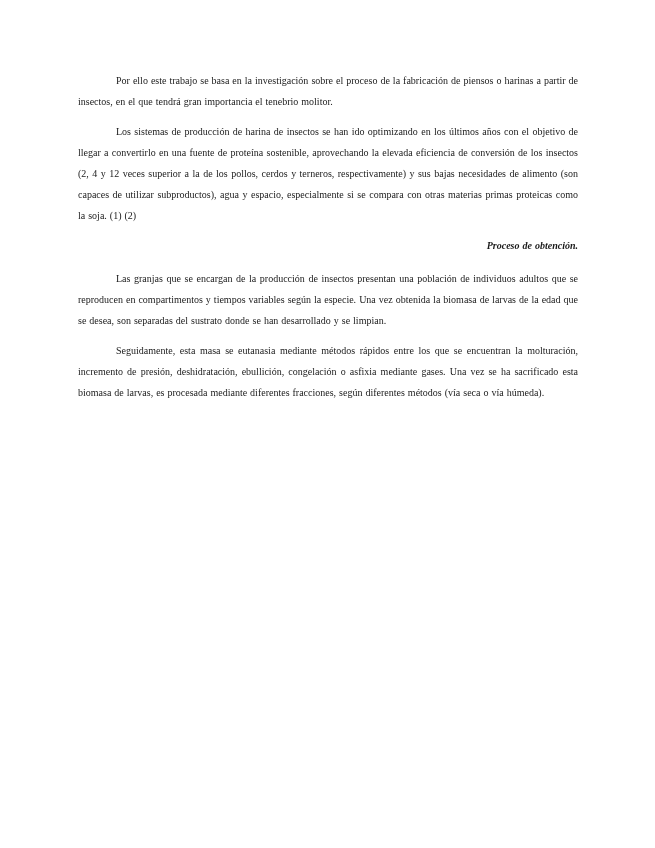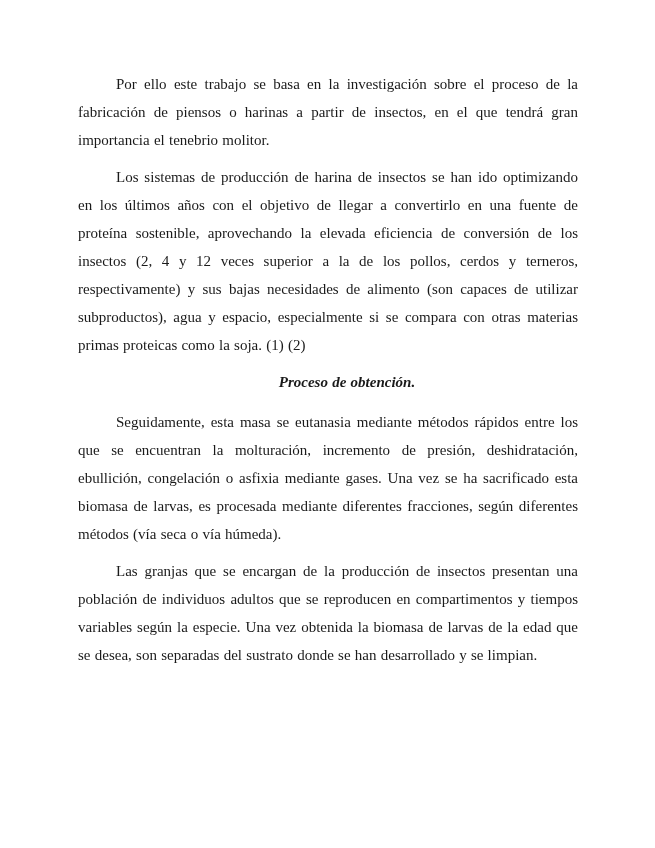--- a/index.html
+++ b/index.html
@@ -11,41 +11,41 @@
   .page {
     width: 655px;
     height: 848px;
     background: #ffffff;
     padding: 70px 77px 40px 78px;
     font-family: "Liberation Serif", "DejaVu Serif", serif;
     color: #1a1a1a;
     overflow: hidden;
   }
   .para {
-    font-size: 15px;
-    line-height: 28px;
+    font-size: 10px;
+    line-height: 21px;
     text-align: justify;
     text-indent: 38px;
     margin: 0 0 9px 0;
     word-spacing: 0.5px;
   }
   .para.heading {
     font-weight: bold;
     font-style: italic;
-    text-align: center;
+    text-align: right;
     margin: 3px 0 12px 0;
   }
 </style>
 </head>
 <body>
 
 <div class="page">
   <p class="para">Por ello este trabajo se basa en la investigación sobre el proceso de la fabricación de piensos o harinas a partir de insectos, en el que tendrá gran importancia el tenebrio molitor.</p>
 
 
   <p class="para">Los sistemas de producción de harina de insectos se han ido optimizando en los últimos años con el objetivo de llegar a convertirlo en una fuente de proteína sostenible, aprovechando la elevada eficiencia de conversión de los insectos (2, 4 y 12 veces superior a la de los pollos, cerdos y terneros, respectivamente) y sus bajas necesidades de alimento (son capaces de utilizar subproductos), agua y espacio, especialmente si se compara con otras materias primas proteicas como la soja. (1) (2)</p>
 
   <p class="para heading">Proceso de obtención.</p>
 
+  <p class="para">Las granjas que se encargan de la producción de insectos presentan una población de individuos adultos que se reproducen en compartimentos y tiempos variables según la especie. Una vez obtenida la biomasa de larvas de la edad que se desea, son separadas del sustrato donde se han desarrollado y se limpian.</p>
+
   <p class="para">Seguidamente, esta masa se eutanasia mediante métodos rápidos entre los que se encuentran la molturación, incremento de presión, deshidratación, ebullición, congelación o asfixia mediante gases. Una vez se ha sacrificado esta biomasa de larvas, es procesada mediante diferentes fracciones, según diferentes métodos (vía seca o vía húmeda).</p>
-
-  <p class="para">Las granjas que se encargan de la producción de insectos presentan una población de individuos adultos que se reproducen en compartimentos y tiempos variables según la especie. Una vez obtenida la biomasa de larvas de la edad que se desea, son separadas del sustrato donde se han desarrollado y se limpian.</p>
 </div>
 
 </body></html>

